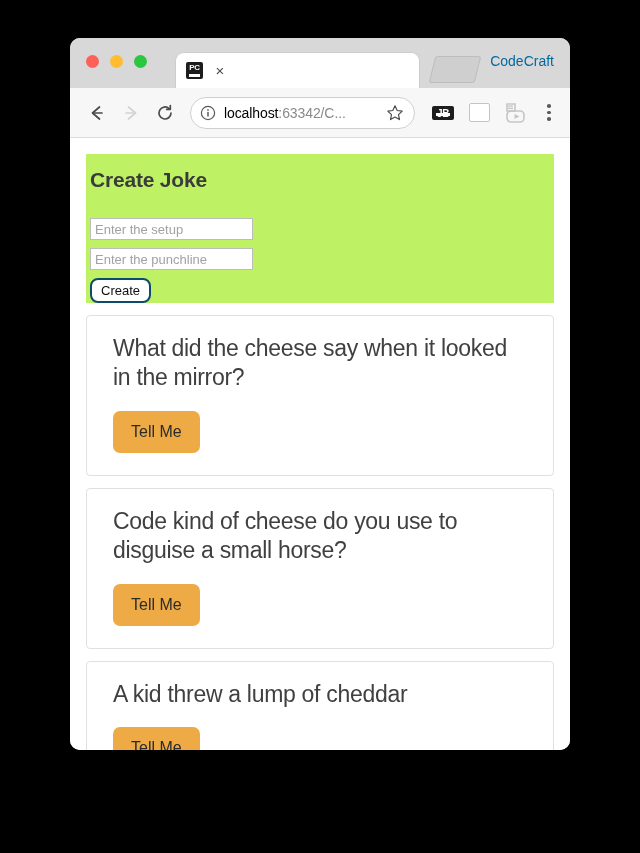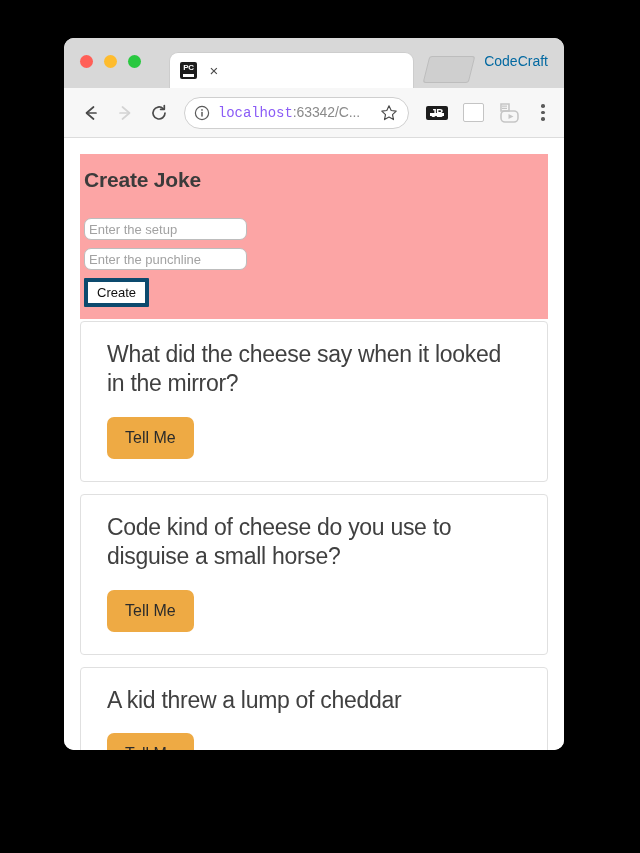--- a/index.html
+++ b/index.html
@@ -15,21 +15,21 @@
   #root {
     position: relative;
     width: 640px;
     height: 853px;
     background: #000000;
   }
 
   
   .browser-window {
     position: absolute;
-    left: 64px;
+    left: 70px;
     top: 38px;
     width: 500px;
     height: 712px;
     background: #ffffff;
     border-radius: 10px;
     overflow: hidden;
     box-shadow: 0 6px 24px rgba(0,0,0,0.5);
   }
 
   
@@ -195,23 +195,22 @@
   .omnibox-url {
     flex: 1 1 auto;
     font-size: 14px;
     color: #8a8a8a;
     white-space: nowrap;
     overflow: hidden;
     min-width: 0;
     letter-spacing: -0.1px;
   }
   .omnibox-url b {
-    color: #8b5cf6;
+    color: #000000;
     font-weight: normal;
-    font-family: Liberation Mono, monospace;
   }
 
   .star-icon {
     flex: 0 0 18px;
     width: 18px;
     height: 18px;
     margin-left: 6px;
     cursor: pointer;
   }
 
@@ -288,23 +287,23 @@
   
   .viewport {
     height: 612px;
     background: #ffffff;
     overflow: hidden;
     padding: 16px 16px 0 16px;
   }
 
   
   .create-header {
-    background: #fca5a5;
-    padding: 14px 0 12px 0;
-    margin-bottom: 2px;
+    background: #bef264;
+    padding: 14px 0 0 0;
+    margin-bottom: 12px;
   }
 
   .create-title {
     font-size: 21px;
     font-weight: bold;
     color: #3b3b3b;
     padding: 0 0 26px 4px;
     letter-spacing: -0.2px;
   }
 
@@ -312,29 +311,29 @@
     display: block;
     width: 163px;
     margin: 0 0 8px 4px;
     height: 22px;
     background: #ffffff;
     border: 1px solid #bdbdbd;
     font-size: 13px;
     color: #111111;
     padding: 0 4px;
     font-family: "Liberation Sans", sans-serif;
-    border-radius: 7px;
+    border-radius: 0;
   }
   .field::placeholder { color: #a2a2a2; }
 
   .create-btn {
     margin-left: 4px;
     background: #ffffff;
-    border: 4px solid #0c4a6e;
-    border-radius: 1px;
+    border: 2px solid #0c4a6e;
+    border-radius: 8px;
     font-size: 13px;
     color: #0f0f0f;
     padding: 3px 9px;
     font-family: "Liberation Sans", sans-serif;
     cursor: pointer;
   }
 
   
   .joke-card {
     background: #ffffff;

